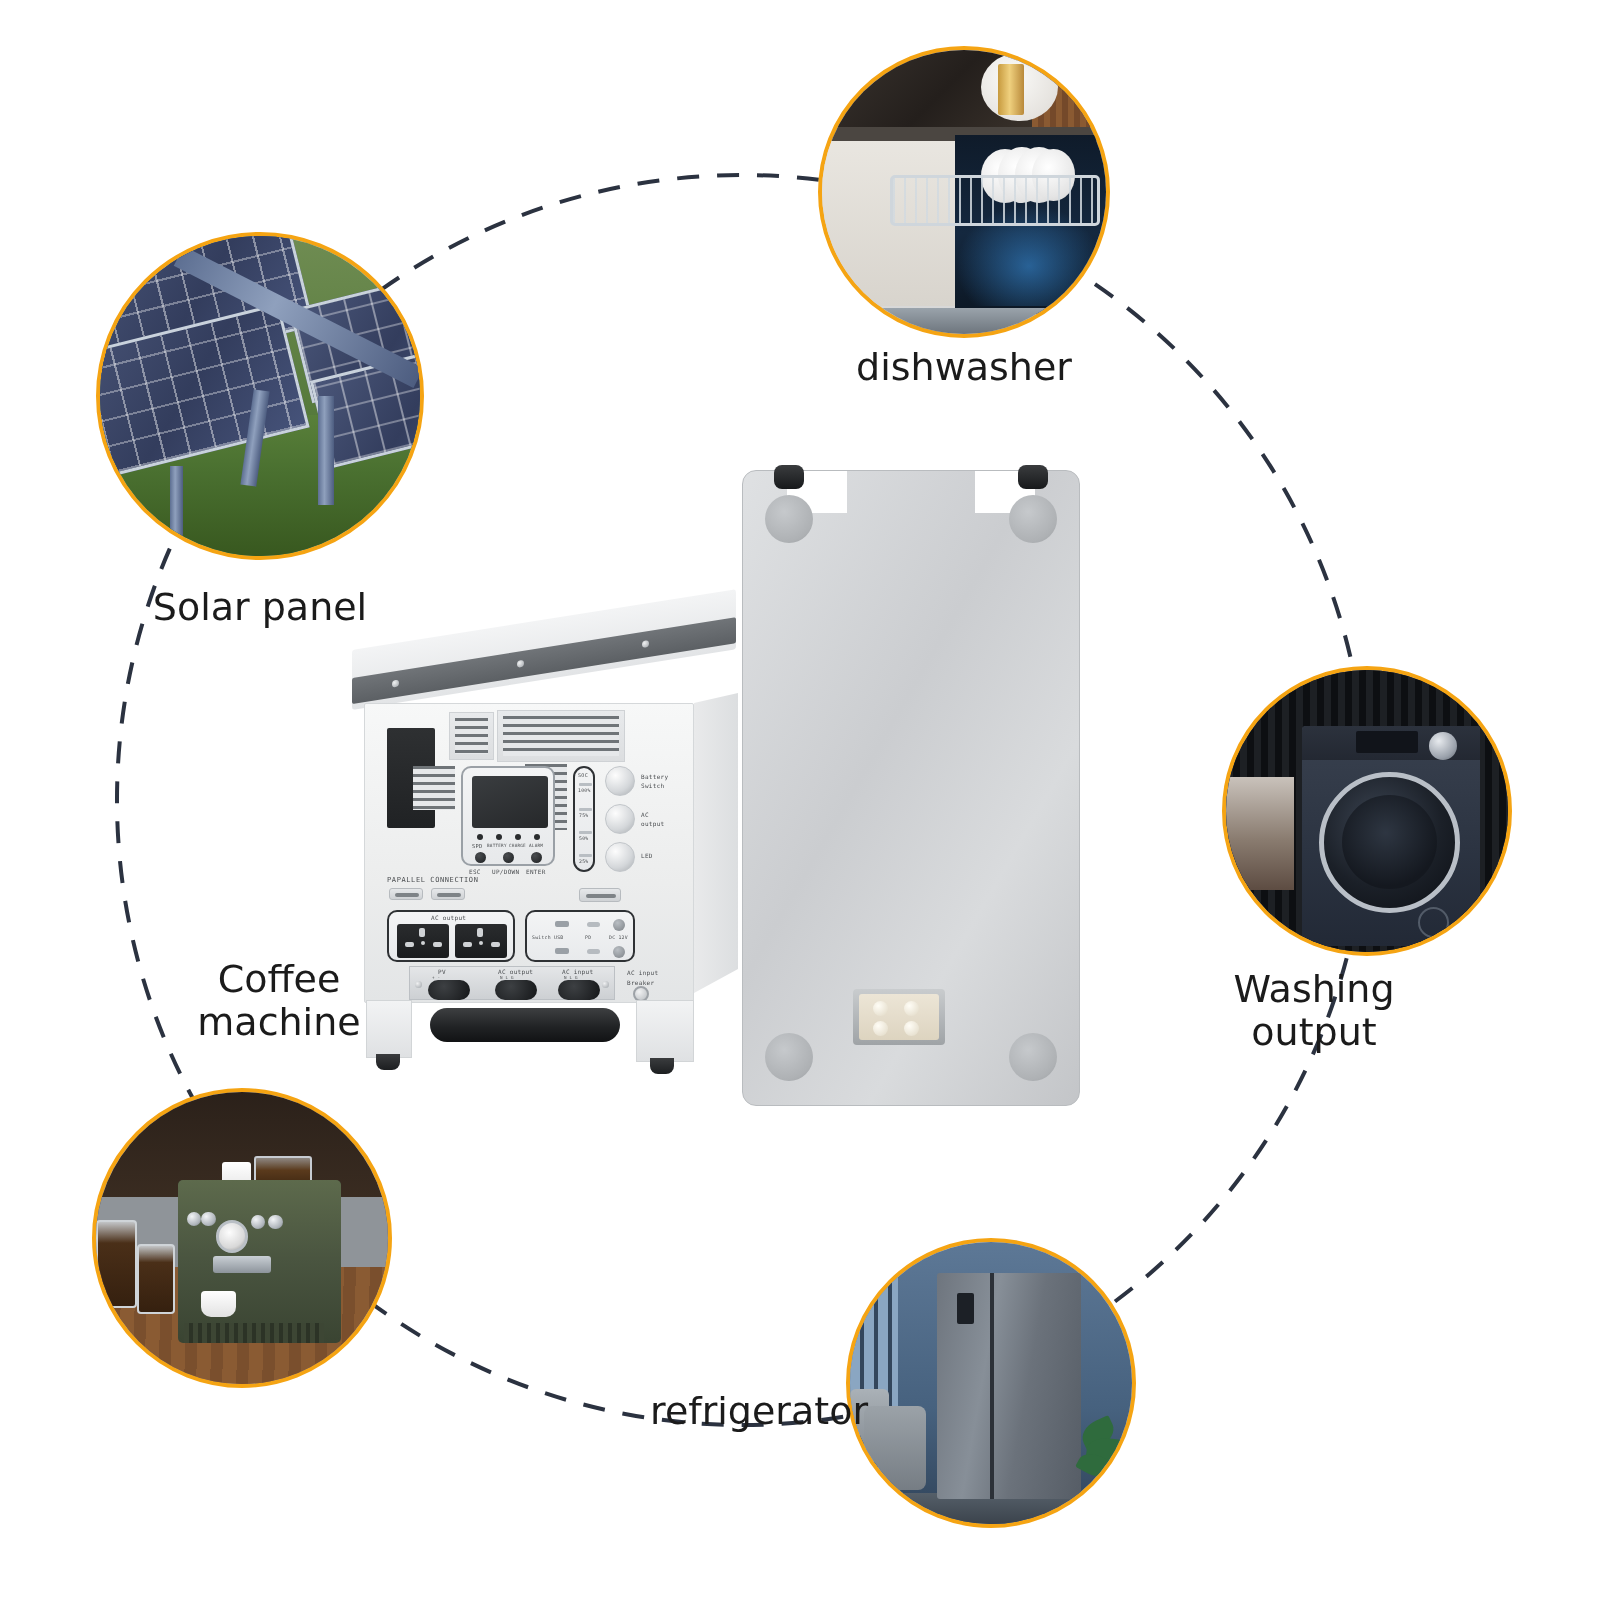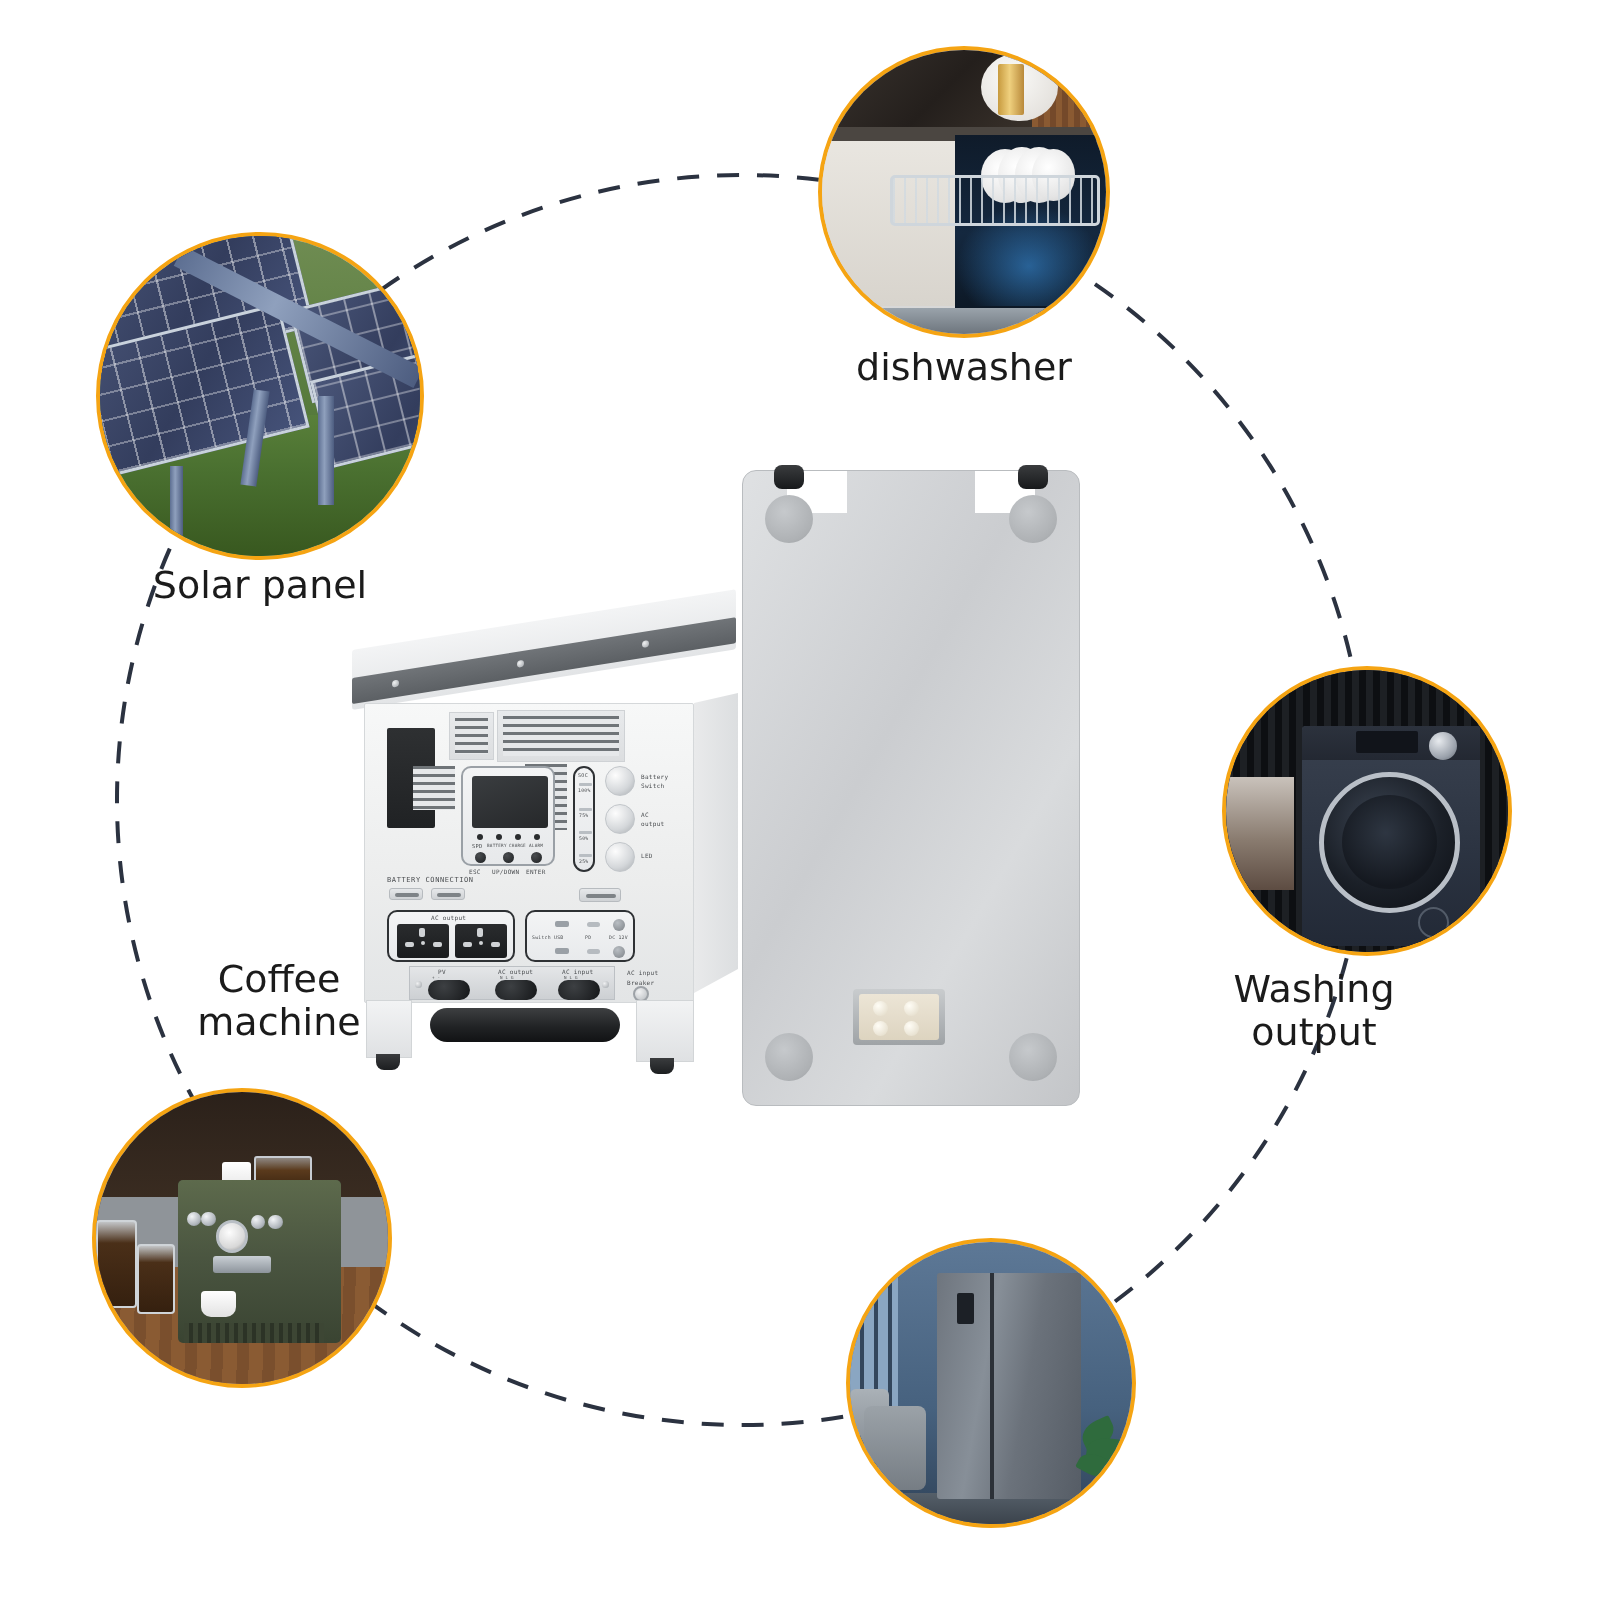--- a/index.html
+++ b/index.html
@@ -221,21 +221,21 @@
         <div class="sp-panel" style="left:-14%;top:4%;width:78%;height:34%;transform:rotate(-14deg);"></div>
         <div class="sp-panel" style="left:-18%;top:30%;width:80%;height:40%;transform:rotate(-14deg);"></div>
         <div class="sp-panel" style="left:62%;top:16%;width:56%;height:30%;transform:rotate(-14deg);"></div>
         <div class="sp-panel" style="left:68%;top:38%;width:56%;height:28%;transform:rotate(-14deg);"></div>
         <div class="sp-beam" style="left:20%;top:22%;width:84%;height:7%;transform:rotate(27deg);"></div>
         <div class="sp-beam" style="left:46%;top:48%;width:30%;height:30%;transform:rotate(8deg);width:5%;"></div>
         <div class="sp-beam" style="left:68%;top:50%;width:5%;height:34%;"></div>
         <div class="sp-beam" style="left:22%;top:72%;width:4%;height:22%;"></div>
       </div>
     </div>
-    <div class="clabel" style="left:-20px;top:332px;width:368px;">Solar panel</div>
+    <div class="clabel" style="left:-20px;top:354px;width:368px;">Solar panel</div>
   </div>
 
   <div class="callout" style="left:818px; top:46px;">
     <div class="photo" style="width:292px;height:292px;">
       <div class="scene">
         <div class="dw-wall"></div>
         <div class="dw-wood"></div>
         <div class="dw-board" style="left:56%;top:1%;width:27%;height:24%;"></div>
         <div class="dw-kettle" style="left:62%;top:5%;width:9%;height:18%;border-radius:2px;"></div>
         <div class="dw-counter"></div>
@@ -283,20 +283,21 @@
         <div class="rf-body"></div>
         <div class="rf-split"></div>
         <div class="rf-disp"></div>
         <div class="rf-plant">
           <div class="rf-leaf" style="left:10%;top:10%;width:60%;height:26%;transform:rotate(-25deg);"></div>
           <div class="rf-leaf" style="left:20%;top:28%;width:70%;height:24%;transform:rotate(8deg);"></div>
           <div class="rf-leaf" style="left:5%;top:46%;width:62%;height:22%;transform:rotate(28deg);"></div>
         </div>
       </div>
     </div>
+    <div class="clabel" style="left:-258px;top:152px;width:280px;text-align:right;">refrigerator</div>
   </div>
 
   <div class="callout" style="left:92px; top:1088px;">
     <div class="photo" style="width:300px;height:300px;">
       <div class="scene">
         <div class="cf-bg"></div>
         <div class="cf-wall"></div>
         <div class="cf-table"></div>
         <div class="cf-jar" style="left:0%;top:44%;width:14%;height:30%;"></div>
         <div class="cf-jar" style="left:14%;top:52%;width:13%;height:24%;"></div>
@@ -392,21 +393,21 @@
 
         <div class="knob" style="left:240px;top:62px;width:30px;height:30px;"></div>
         <div class="mtxt" style="left:276px;top:68px;white-space:pre-line;line-height:1.5;">Battery
 Switch</div>
         <div class="knob" style="left:240px;top:100px;width:30px;height:30px;"></div>
         <div class="mtxt" style="left:276px;top:106px;white-space:pre-line;line-height:1.5;">AC
 output</div>
         <div class="knob" style="left:240px;top:138px;width:30px;height:30px;"></div>
         <div class="mtxt" style="left:276px;top:148px;">LED</div>
 
-        <div class="mtxt" style="left:22px;top:172px;font-size:7px;letter-spacing:.6px;">BATTERY CONNECTION</div>
+        <div class="mtxt" style="left:22px;top:172px;font-size:7px;letter-spacing:.6px;">PAPALLEL CONNECTION</div>
         <div class="dsub" style="left:24px;top:184px;width:34px;height:12px;">
           <div class="dsub-in" style="left:5px;top:4px;width:24px;height:4px;"></div>
         </div>
         <div class="dsub" style="left:66px;top:184px;width:34px;height:12px;">
           <div class="dsub-in" style="left:5px;top:4px;width:24px;height:4px;"></div>
         </div>
         <div class="dsub" style="left:214px;top:184px;width:42px;height:14px;">
           <div class="dsub-in" style="left:6px;top:5px;width:30px;height:4px;"></div>
         </div>
 

